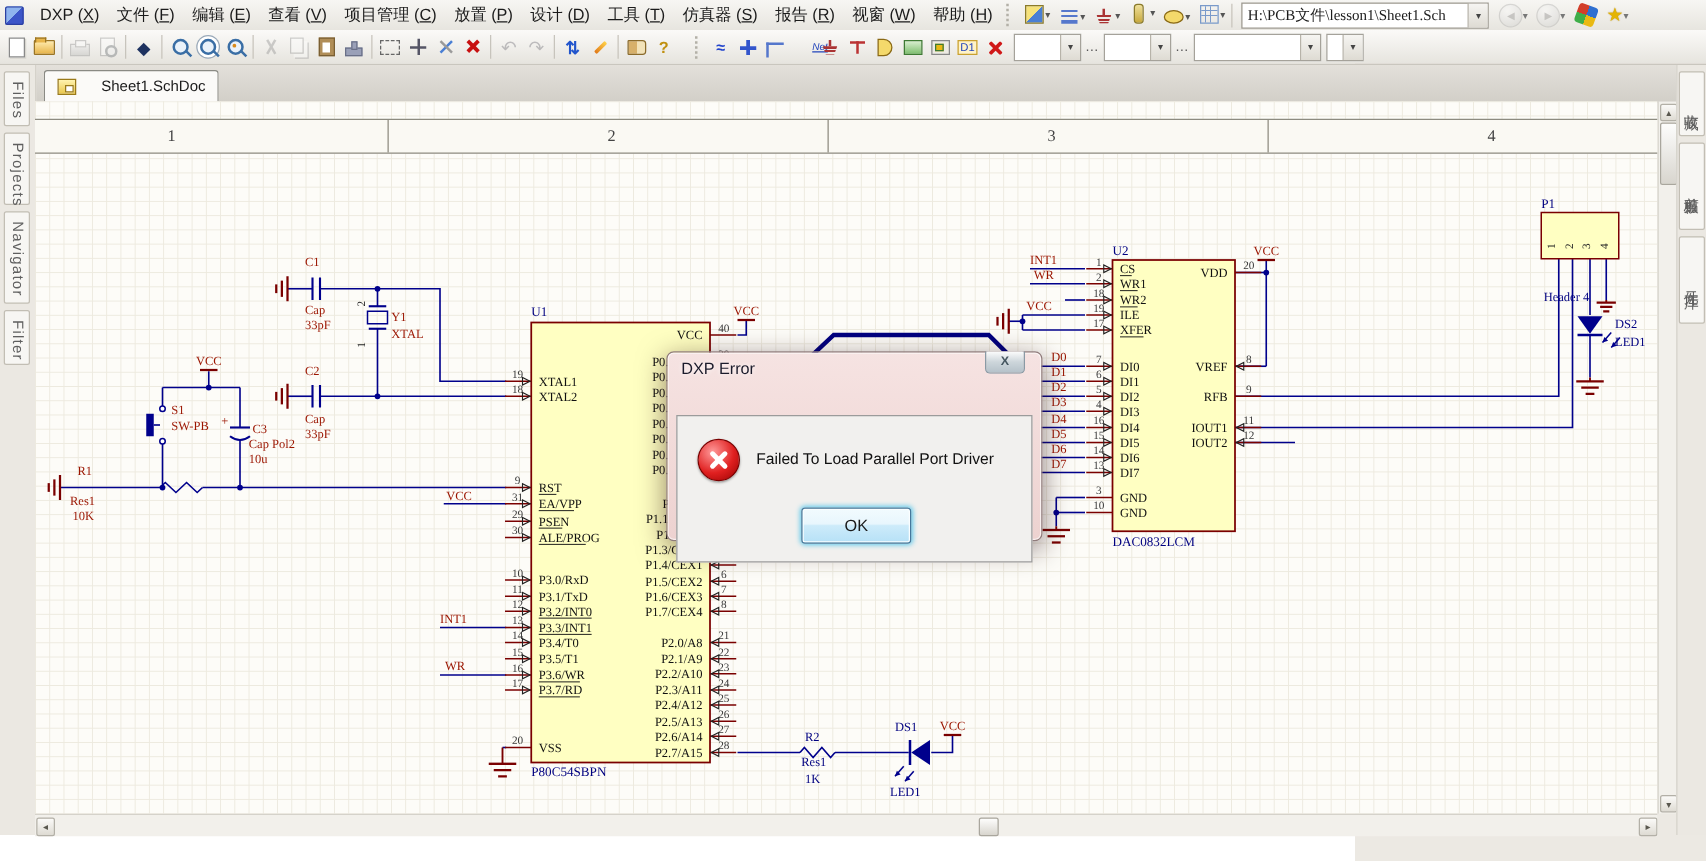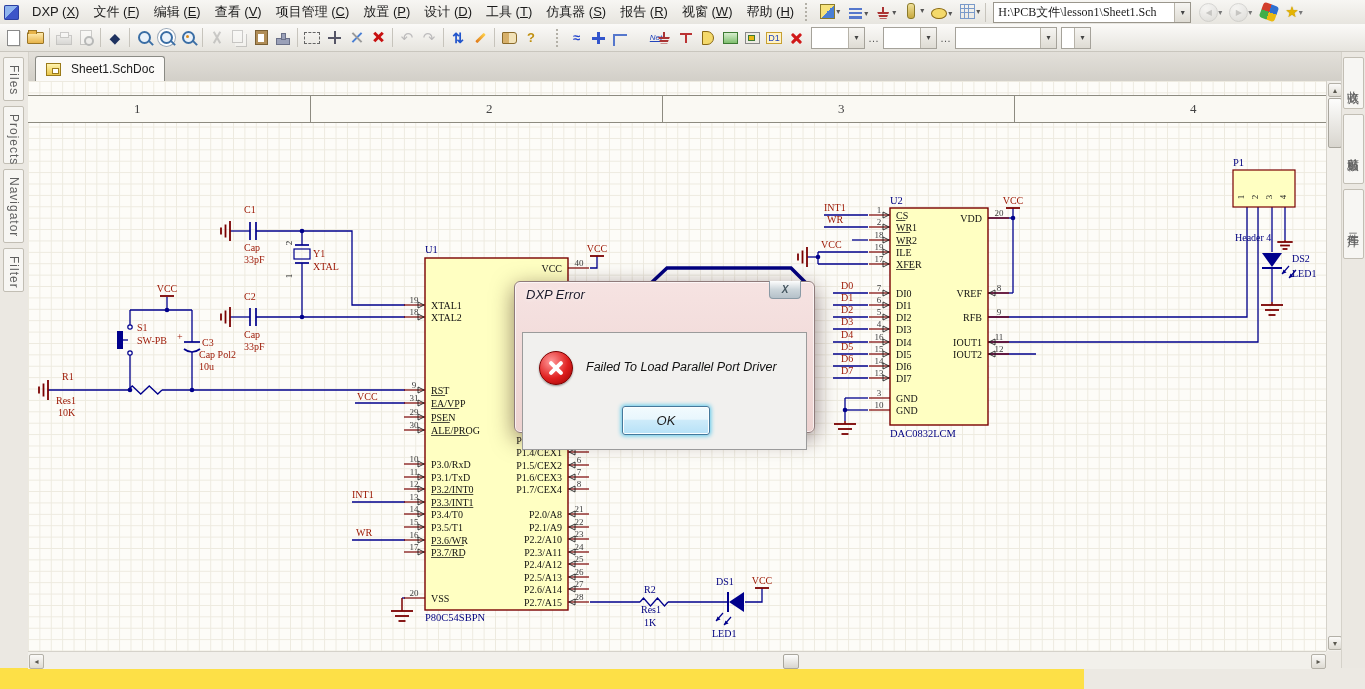--- a/index.html
+++ b/index.html
@@ -1,17 +1,17 @@
 <!DOCTYPE html>
 <html><head>
 <meta charset="utf-8">
 <style>
   html,body{margin:0;padding:0;width:1365px;height:689px;overflow:hidden;
     font-family:"Liberation Sans",sans-serif;background:#ECE9E3;}
-  #app{position:relative;width:1084px;height:689px;background:#fde047;}
+  #app{position:relative;width:1084px;height:689px;background:#ffffff;}
   
   #menubar{position:absolute;left:0;top:0;width:1365px;height:24px;
     background:linear-gradient(#F7F6F3,#E7E5DF);border-bottom:1px solid #D2CFC8;
     display:flex;align-items:center;font-size:13px;color:#1b1b1b;white-space:nowrap;}
   .logo{width:15px;height:15px;margin:0 6px 0 4px;border-radius:2px;
     background:linear-gradient(135deg,#8FB4EE 48%,#3C55C8 48%);box-shadow:inset 0 0 0 1px #2B3FA0;}
   .mitem{padding:3px 7px;cursor:default;}
   .mitem u{text-decoration:underline;}
   .sep{display:inline-block;width:1px;height:19px;background:#C7C4BC;margin:0 3px;}
   .grip{display:inline-block;width:3px;height:18px;border-left:2px dotted #B3B0A7;margin:0 4px;}
@@ -103,21 +103,21 @@
   .ic-ellipse{width:14px;height:9px;background:#F4D96B;border:1px solid #8A6914;border-radius:50%;}
   .ic-grid{width:13px;height:13px;border:1px solid #7A9ACA;
     background:linear-gradient(90deg,transparent 0 3px,#7A9ACA 3px 4px,transparent 4px 7px,#7A9ACA 7px 8px,transparent 8px),
                linear-gradient(transparent 0 3px,#7A9ACA 3px 4px,transparent 4px 7px,#7A9ACA 7px 8px,transparent 8px);}
   .cb{height:20px;border:1px solid #A5A29A;background:#fff;display:inline-flex;align-items:center;justify-content:flex-end;margin-left:4px;}
   .dots{font-size:11px;color:#555;margin-left:3px;}
   
   #tabbar{position:absolute;left:28px;top:52px;width:1313px;height:29px;
     background:linear-gradient(#E3E0DA,#D2CFC8);border-bottom:1px solid #9B988F;}
   .doctab{position:absolute;left:7px;top:4px;height:24px;background:#FBFAF8;border:1px solid #8A8A84;border-bottom:1px solid #FBFAF8;
-    border-radius:3px 3px 0 0;display:flex;align-items:center;gap:10px;padding:0 10px;font-size:12px;color:#1b1b1b;}
+    border-radius:3px 3px 0 0;display:flex;align-items:center;gap:20px;padding:0 10px;font-size:12px;color:#1b1b1b;}
   .docicon{width:13px;height:11px;background:linear-gradient(#FFF3B0,#E9C64A);border:1px solid #9A7A1A;position:relative;}
   .docicon::before{content:"";position:absolute;right:1px;bottom:1px;width:5px;height:4px;background:#fff;border:1px solid #9A7A1A;}
   
   #leftstrip{position:absolute;left:0;top:52px;width:28px;height:616px;background:#EBE8E2;border-right:1px solid #D5D2CA;}
   #rightstrip{position:absolute;left:1341px;top:52px;width:24px;height:616px;background:#EBE8E2;border-left:1px solid #D5D2CA;}
   .vtab{writing-mode:vertical-rl;width:21px;box-sizing:border-box;margin:5px 0 0 3px;padding:7px 2px;
     background:#F7F6F3;border:1px solid #C2BEB4;border-radius:2px;color:#5F5F5F;font-size:12px;text-align:center;letter-spacing:1px;}
   #rightstrip .vtab{margin-left:1px;}
   
   #canvas{position:absolute;left:28px;top:81px;width:1298px;height:570px;background:#FDFCF8;overflow:hidden;
@@ -141,23 +141,23 @@
   .sbtn{border-left:1px solid #C9C6BE;padding:1px 10px;height:17px;display:flex;align-items:center;}
   .st-pencil{width:18px;height:15px;position:relative;}
   .st-pencil::before{content:"";position:absolute;left:4px;top:0px;width:3px;height:12px;background:linear-gradient(#F0B040,#B06A10);transform:rotate(45deg);}
   .st-pencil::after{content:"";position:absolute;left:1px;bottom:0;width:14px;height:4px;
     background:linear-gradient(90deg,#3A66C8 0 6px,transparent 6px 8px,#3A66C8 8px 14px);}
   .st-filter{width:22px;height:15px;position:relative;}
   .st-filter::before{content:"";position:absolute;left:1px;top:1px;width:5px;height:5px;border-radius:50%;background:#E9C64A;border:1px solid #9A7A1A;box-shadow:0 7px 0 #E9C64A;}
   .st-filter::after{content:"";position:absolute;right:0;top:3px;width:0;height:0;
     border-left:5px solid #555;border-top:4px solid transparent;border-bottom:4px solid transparent;}
   
-  #dxp-dialog{position:absolute;left:514px;top:281px;width:299px;height:150px;z-index:40;
+  #dxp-dialog{position:absolute;left:533px;top:281px;width:299px;height:150px;z-index:40;
     background:linear-gradient(#F6E3E2,#EDD2D0);border:1px solid #8F7B7B;border-radius:6px;
-    box-shadow:0 6px 22px rgba(40,10,10,.5), inset 0 0 0 1px rgba(255,255,255,.65);font-style:italic;}
+    box-shadow:0 6px 22px rgba(40,10,10,.5), inset 0 0 0 1px rgba(255,255,255,.65);}
   .dtitle{position:absolute;left:11px;top:5px;font-size:13px;color:#1b1b2b;text-shadow:0 0 4px #fff;}
   .dclose{position:absolute;right:13px;top:-1px;width:30px;height:17px;border:1px solid #8A9AA5;border-top:none;
     border-radius:0 0 4px 4px;background:linear-gradient(#FDFDFD,#CDD6DB 50%,#B5C1C9);
     display:flex;align-items:center;justify-content:center;font-size:10px;font-weight:bold;color:#44555F;}
   .dpanel{position:absolute;left:7px;top:26px;width:283px;height:116px;background:#F1F0EE;border:1px solid #9B9B9B;margin-top:24px;}
   .derricon{position:absolute;left:16px;top:18px;width:32px;height:32px;border-radius:50%;
     background:radial-gradient(circle at 35% 30%,#FF9A9A,#E02020 55%,#980000);border:1px solid #7A0000;
     box-shadow:0 1px 2px rgba(0,0,0,.4);}
   .derricon i{position:absolute;left:14px;top:7px;width:4px;height:18px;background:#fff;border-radius:2px;}
   .derricon i:first-child{transform:rotate(45deg);} .derricon i:last-child{transform:rotate(-45deg);}

